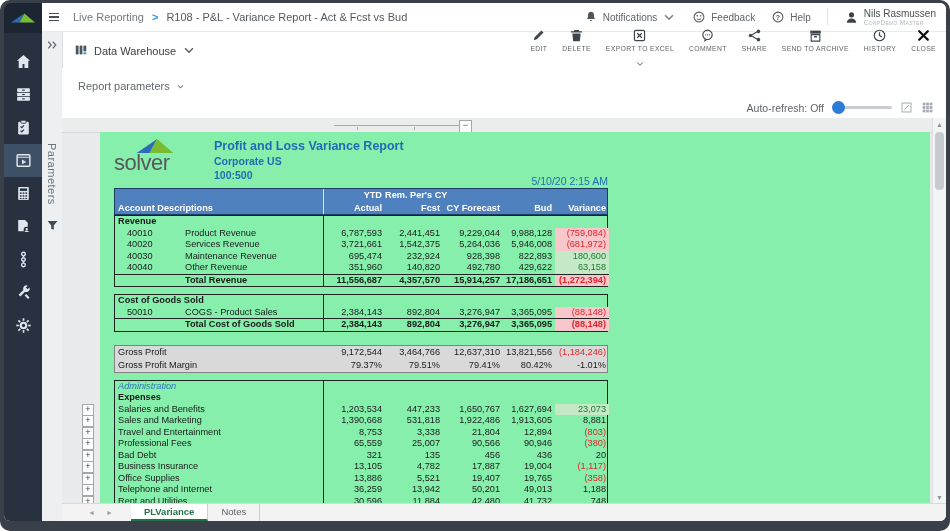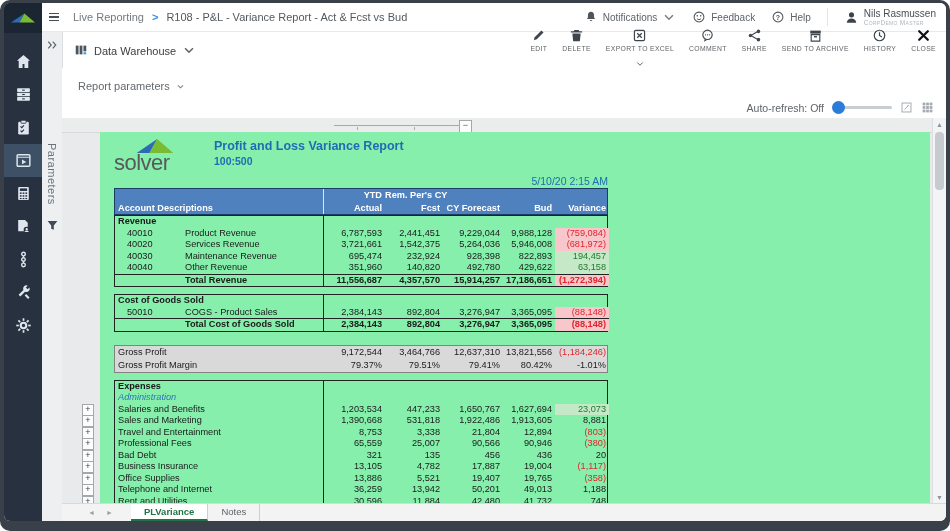--- a/index.html
+++ b/index.html
@@ -433,20 +433,21 @@
         <div class="rheader">
           <div class="slogo">
             <svg viewBox="0 0 34 13">
               <polygon points="0,13 19,0 12,13" fill="#2d6cb5"></polygon>
               <polygon points="19,0 34,13 12,13" fill="#79bc33"></polygon>
             </svg>
             <span class="stext">solver</span>
           </div>
           <div class="rtitles">
             <div class="rtitle">Profit and Loss Variance Report</div>
+            <div class="rsub">Corporate US</div>
             <div class="rentity">100:500</div>
           </div>
           <div class="rdate">5/10/20 2:15 AM</div>
         </div>
         <div class="rtable" id="report-table">
             <div class="thead">
               <div class="thr">
                 <div class="hc hdesc"></div>
                 <div class="hc wline">YTD</div>
                 <div class="hc">Rem. Per's CY</div>
@@ -490,21 +491,21 @@
                 <div class="c num">5,946,008</div>
                 <div class="c num vneg-fill">(681,972)</div>
               </div>
               <div class="trow">
                 <div class="c code">40030</div>
                 <div class="c lbl">Maintenance Revenue</div>
                 <div class="c num vline">695,474</div>
                 <div class="c num">232,924</div>
                 <div class="c num">928,398</div>
                 <div class="c num">822,893</div>
-                <div class="c num vpos-fill">194,457</div>
+                <div class="c num vpos-fill">180,600</div>
               </div>
               <div class="trow">
                 <div class="c code">40040</div>
                 <div class="c lbl">Other Revenue</div>
                 <div class="c num vline">351,960</div>
                 <div class="c num">140,820</div>
                 <div class="c num">492,780</div>
                 <div class="c num">429,622</div>
                 <div class="c num vpos-fill">63,158</div>
               </div>
@@ -559,29 +560,29 @@
                 <div class="c desc">Gross Profit Margin</div>
                 <div class="c num vline">79.37%</div>
                 <div class="c num">79.51%</div>
                 <div class="c num">79.41%</div>
                 <div class="c num">80.42%</div>
                 <div class="c num ">-1.01%</div>
               </div>
             </div>
             <div class="tblock open">
               <div class="trow">
+                <div class="c desc sub">Administration</div>
+                <div class="c num vline"></div>
+                <div class="c num"></div>
+                <div class="c num"></div>
+                <div class="c num"></div>
+                <div class="c num "></div>
+              </div>
+              <div class="trow">
                 <div class="c desc b">Expenses</div>
-                <div class="c num vline"></div>
-                <div class="c num"></div>
-                <div class="c num"></div>
-                <div class="c num"></div>
-                <div class="c num "></div>
-              </div>
-              <div class="trow">
-                <div class="c desc sub">Administration</div>
                 <div class="c num vline"></div>
                 <div class="c num"></div>
                 <div class="c num"></div>
                 <div class="c num"></div>
                 <div class="c num "></div>
               </div>
               <div class="trow">
                 <div class="c desc">Salaries and Benefits</div>
                 <div class="c num vline">1,203,534</div>
                 <div class="c num">447,233</div>

